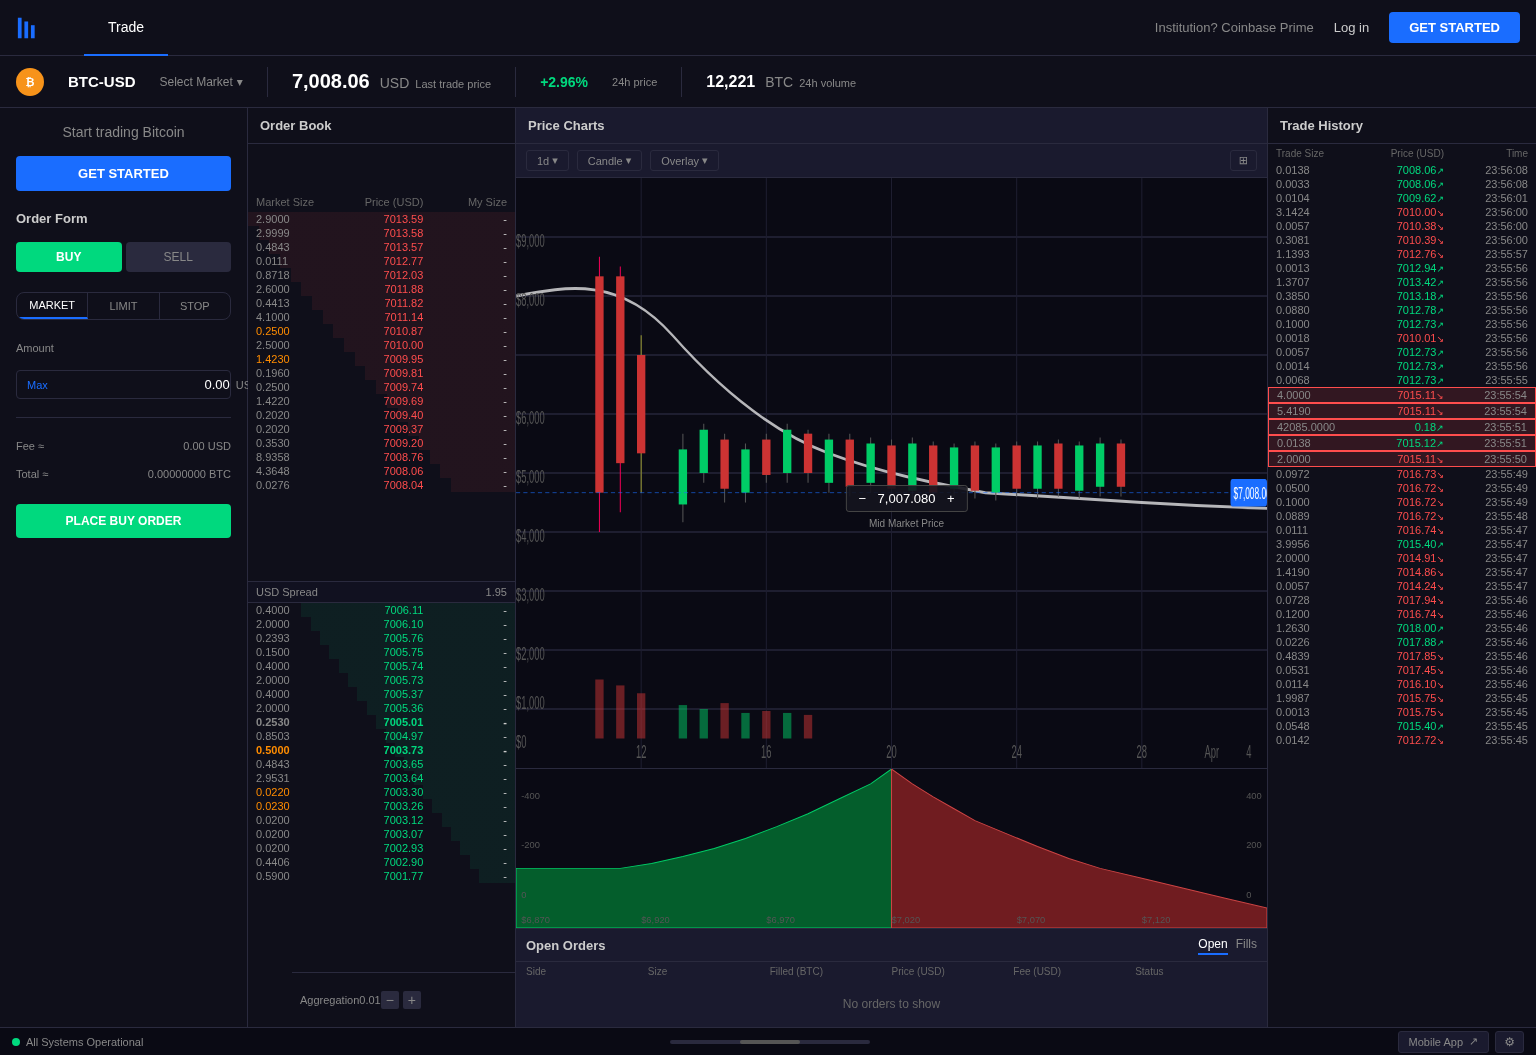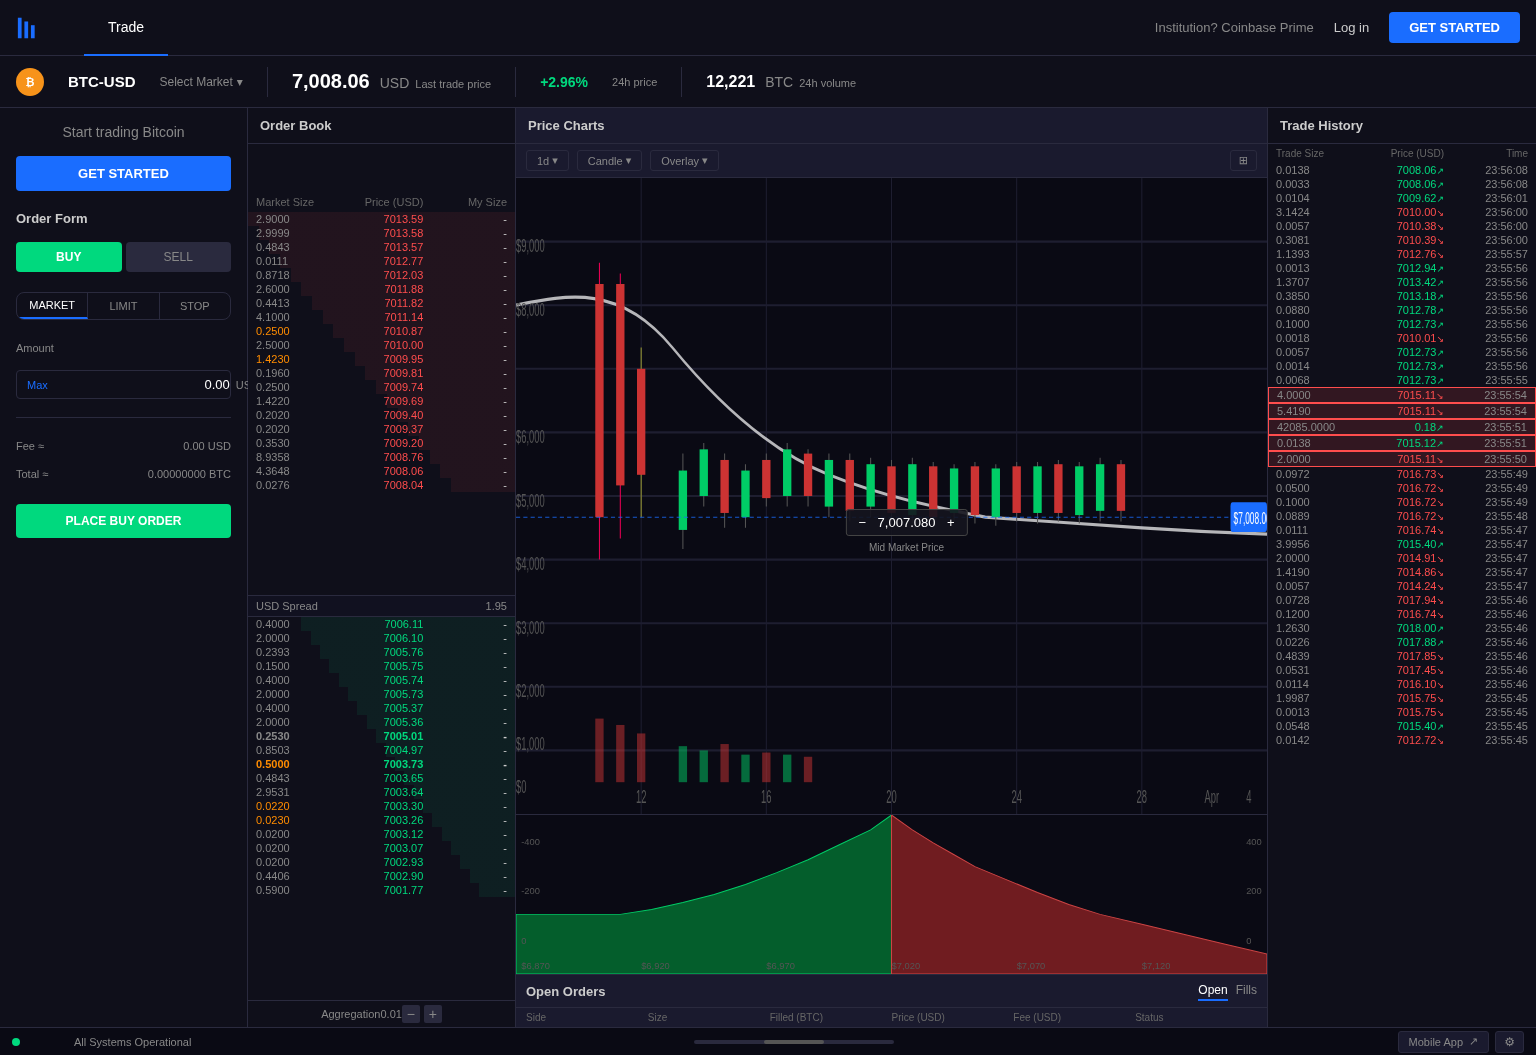--- a/index.html
+++ b/index.html
@@ -56,21 +56,21 @@
     .ob-col-headers { display: flex; padding: 4px 8px; gap: 0; }
     .ob-col { font-size: 11px; color: #666; flex: 1; text-align: right; margin-top: 48px; }
     .ob-col:first-child { text-align: left; }
     .ob-rows { flex: 1; overflow: hidden; }
     .ob-row { display: flex; padding: 1px 8px; align-items: center; }
     .ob-cell { flex: 1; text-align: right; font-size: 11px; }
     .ob-cell:first-child { text-align: left; color: #888; }
     .ob-price-ask { color: #ff4d4d; }
     .ob-price-bid { color: #00d97e; }
     .spread-row { display: flex; justify-content: space-between; padding: 4px 8px; border-top: 1px solid #2a2a3e; border-bottom: 1px solid #2a2a3e; background: #111120; font-size: 11px; color: #888; }
-    .agg-row { display: flex; justify-content: center; align-items: center; padding: 4px 8px; border-top: 1px solid #2a2a3e; font-size: 11px; color: #888; }
+    .agg-row { display: flex; justify-content: flex-start; align-items: center; padding: 18px 8px; border-top: 1px solid #2a2a3e; font-size: 11px; color: #888; margin-left: 44px; }
     .agg-controls { display: flex; gap: 4px; }
     .agg-btn { background: #2a2a3e; border: none; color: #888; width: 18px; height: 18px; cursor: pointer; font-size: 14px; display: flex; align-items: center; justify-content: center; border-radius: 2px; }
     
     
     .charts-section { flex: 1; display: flex; flex-direction: column; border-right: 1px solid #2a2a3e; }
     .charts-toolbar { display: flex; align-items: center; padding: 6px 10px; gap: 8px; border-bottom: 1px solid #2a2a3e; }
     .chart-btn { background: #1a1a2e; border: 1px solid #2a2a3e; color: #888; padding: 3px 10px; border-radius: 3px; cursor: pointer; font-size: 11px; display: flex; align-items: center; gap: 3px; }
     .chart-icon-btn { background: #1a1a2e; border: 1px solid #2a2a3e; color: #888; padding: 3px 8px; border-radius: 3px; cursor: pointer; font-size: 11px; }
     .chart-area { flex: 1; position: relative; background: #0a0a14; overflow: hidden; }
     .depth-chart-area { height: 160px; position: relative; background: #0a0a14; border-top: 1px solid #2a2a3e; overflow: hidden; }
@@ -97,21 +97,21 @@
     .oo-tabs { display: flex; gap: 8px; }
     .oo-tab { color: #888; cursor: pointer; font-size: 12px; padding: 2px 0; border-bottom: 2px solid transparent; }
     .oo-tab.active { color: #fff; border-bottom: 2px solid #1a6dff; }
     .oo-col-headers { display: flex; padding: 4px 10px; }
     .oo-col { flex: 1; font-size: 10px; color: #666; }
     .oo-empty { padding: 16px; text-align: center; color: #666; font-size: 12px; }
     
     
     .bottom-bar { height: 28px; background: #0a0a14; border-top: 1px solid #2a2a3e; display: flex; align-items: center; justify-content: space-between; padding: 0 12px; }
     .status-dot { width: 8px; height: 8px; background: #00d97e; border-radius: 50%; margin-right: 6px; }
-    .status-text { font-size: 11px; color: #888; margin-left: 48px; }
+    .status-text { font-size: 11px; color: #888; }
     .scrollbar-indicator { width: 200px; height: 4px; background: #2a2a3e; border-radius: 2px; position: relative; }
     .scrollbar-thumb { width: 60px; height: 4px; background: #555; border-radius: 2px; position: absolute; left: 70px; }
     .mobile-app-btn { display: flex; align-items: center; gap: 6px; background: #1a1a2e; border: 1px solid #2a2a3e; color: #888; padding: 3px 10px; border-radius: 3px; cursor: pointer; font-size: 11px; }
     .gear-btn { background: #1a1a2e; border: 1px solid #2a2a3e; color: #888; padding: 3px 8px; border-radius: 3px; cursor: pointer; font-size: 12px; }
   </style>
 </head>
 <body>
 
 <div class="topnav">
   <div class="logo">
@@ -586,20 +586,21 @@
         </div>
       </div>
       <div class="oo-col-headers">
         <span class="oo-col">Side</span>
         <span class="oo-col">Size</span>
         <span class="oo-col">Filled (BTC)</span>
         <span class="oo-col">Price (USD)</span>
         <span class="oo-col">Fee (USD)</span>
         <span class="oo-col">Status</span>
       </div>
+      <div class="oo-empty">No orders to show</div>
     </div>
   </div>
 
   <div class="trade-history-section">
     <div class="section-header">Trade History</div>
     <div class="th-col-headers">
       <div class="th-col" style="text-align:left;">Trade Size</div>
       <div class="th-col">Price (USD)</div>
       <div class="th-col">Time</div>
     </div>

